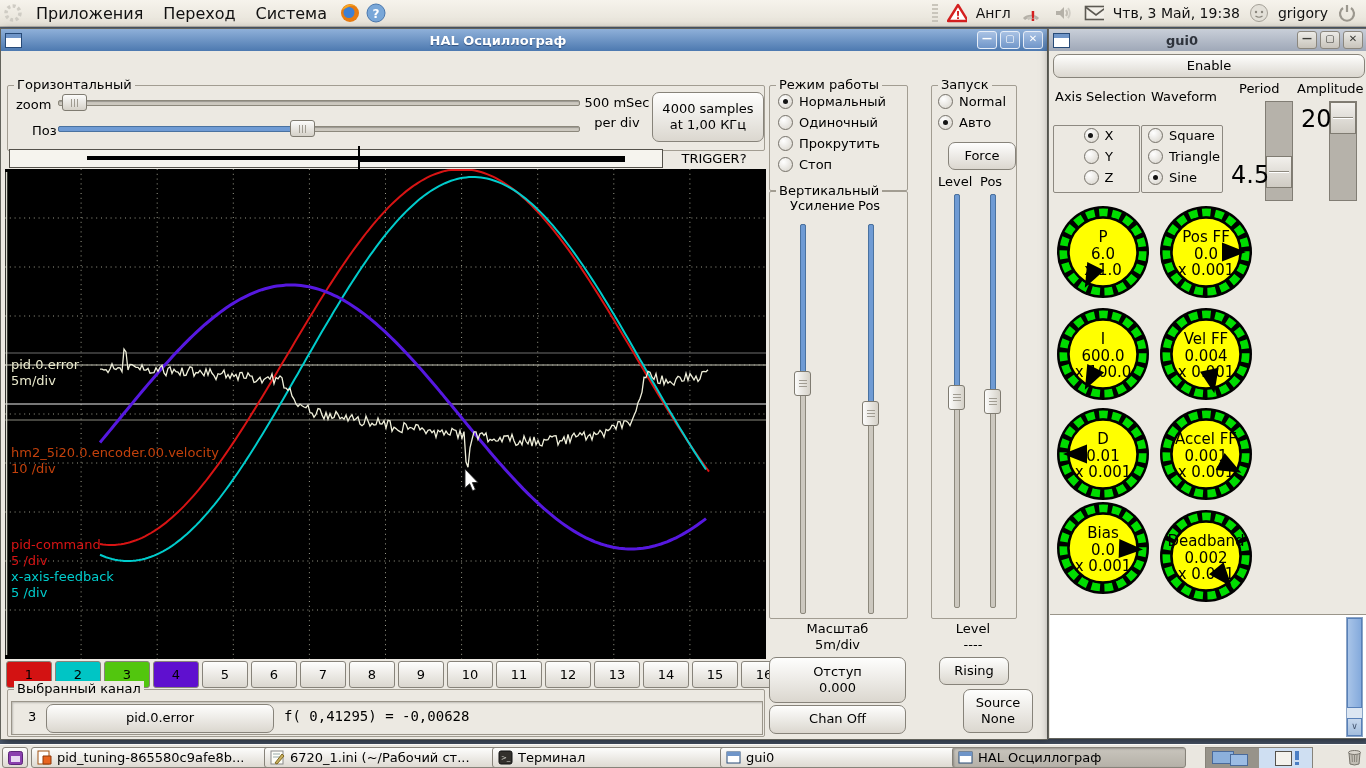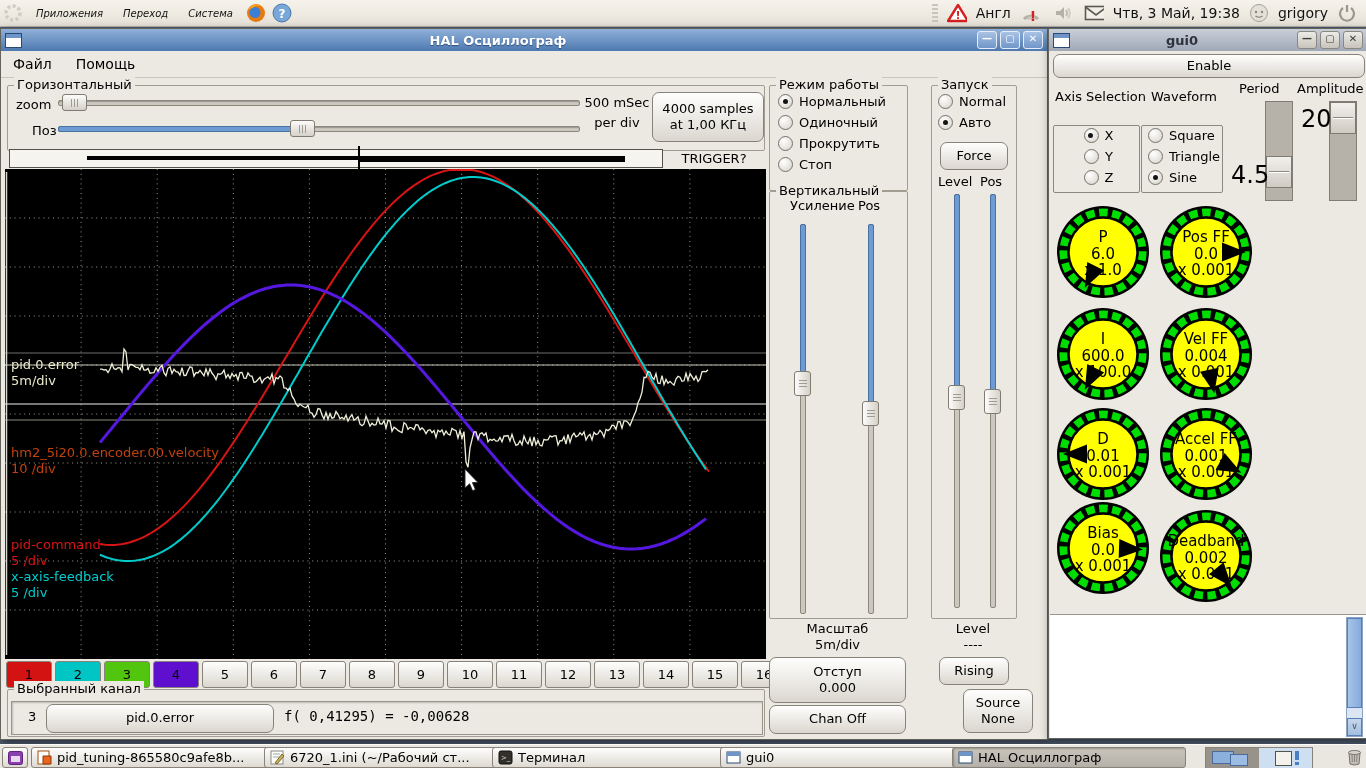--- a/index.html
+++ b/index.html
@@ -1,21 +1,21 @@
 <!DOCTYPE html>
 <html><head>
 <meta charset="utf-8">
 <style>
   html,body{margin:0;padding:0;background:#30394a;}
   body{font-family:"DejaVu Sans","Liberation Sans",sans-serif;-webkit-font-smoothing:antialiased;}
   #stage{position:relative;width:1366px;height:768px;background:#4e5c70;overflow:hidden;}
   .abs{position:absolute;}
   
   #toppanel{position:absolute;left:0;top:0;width:1366px;height:26px;background:linear-gradient(#f6f3ec,#e6e2d8);border-bottom:1px solid #b8b4aa;display:flex;align-items:center;}
-  .pmenu{font-size:10px;color:#111;padding:0 10px;font-style:italic;}
+  .pmenu{font-size:16px;color:#111;padding:0 10px;}
   .picon{width:20px;height:20px;margin:0 3px;display:flex;align-items:center;justify-content:center;}
   #panel-right{margin-left:auto;display:flex;align-items:center;gap:6px;padding-right:6px;font-size:14px;color:#111;}
   .grip{width:6px;height:18px;background:repeating-linear-gradient(0deg,#c9c5bb 0 2px,transparent 2px 4px);}
   
   .win{position:absolute;background:#ece9e2;border:1px solid #63635c;box-shadow:2px 3px 9px rgba(0,0,0,.5);}
   .titlebar{position:absolute;left:0;top:0;right:0;height:22px;background:linear-gradient(#8fb0d9,#4d79b0);display:flex;align-items:center;padding:0 4px;}
   .titlebar .title{flex:1;text-align:center;color:#fff;font-weight:bold;font-size:13px;text-shadow:0 1px 1px #2f4e7c;}
   .titlebar.inactive{background:linear-gradient(#c9cfd9,#9fa8b8);}
   .titlebar.inactive .title{color:#2e333c;text-shadow:none;}
   .tbtn{width:18px;height:16px;border:1px solid #e6edf7;border-radius:3px;background:linear-gradient(#a9c2e4,#7096c9);color:#fff;font-size:10px;line-height:14px;text-align:center;margin-left:3px;font-weight:bold;}
@@ -138,24 +138,20 @@
   </div>
 
   <div class="win" id="halwin" style="left:0;top:28px;width:1046px;height:710px;">
     <div class="titlebar">
       <span class="winicon"></span>
       <span class="title">HAL Осциллограф</span>
       <span class="tbtn">—</span>
       <span class="tbtn">▢</span>
       <span class="tbtn">✕</span>
     </div>
-    <div class="menubar">
-      <span class="menuitem">Файл</span>
-      <span class="menuitem">Помощь</span>
-    </div>
 
     <div class="groupbox" style="left:6px;top:56px;width:756px;height:64px;">
       <span class="gb-label">Горизонтальный</span>
       <span class="lbl" style="left:8px;top:11px;">zoom</span>
       <div class="hslider" style="left:50px;top:8px;width:522px;">
         <div class="htrough"></div>
         <div class="hhandle" style="left:4px;"></div>
       </div>
       <span class="lbl" style="left:24px;top:37px;">Поз</span>
       <div class="hslider" style="left:50px;top:34px;width:522px;">
@@ -310,21 +306,21 @@
       <div class="abs" style="left:6px;top:8px;right:2px;">
           <div class="radio-row">
             <span class="radio"></span>
             <span>Normal</span>
           </div>
           <div class="radio-row">
             <span class="radio sel"></span>
             <span>Авто</span>
           </div>
         </div>
-      <div class="btn" style="left:8px;top:56px;width:66px;height:26px;">
+      <div class="btn" style="left:16px;top:56px;width:66px;height:26px;">
           <span>Force</span>
         </div>
       <span class="lbl" style="left:6px;top:88px;">Level</span>
       <span class="lbl" style="left:48px;top:88px;">Pos</span>
       <div class="vslider" style="left:16px;top:108px;height:414px;">
         <div class="vtrough"></div>
           <div class="vfill" style="height:202px;"></div>
         <div class="vhandle" style="top:191px;"></div>
       </div>
       <div class="vslider" style="left:52px;top:108px;height:414px;">

